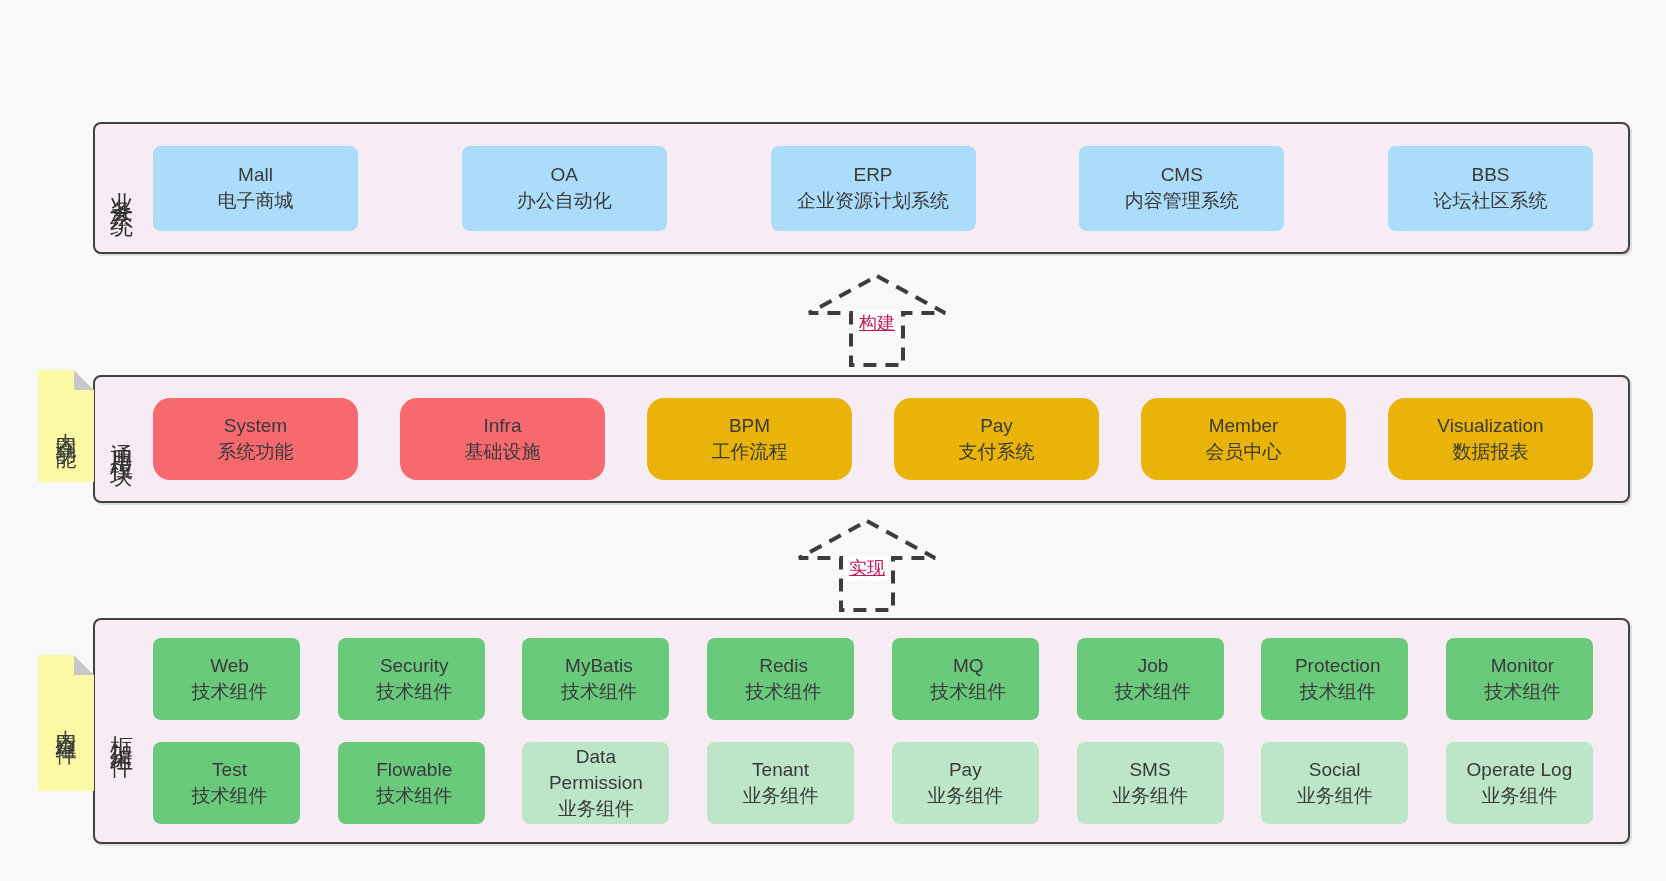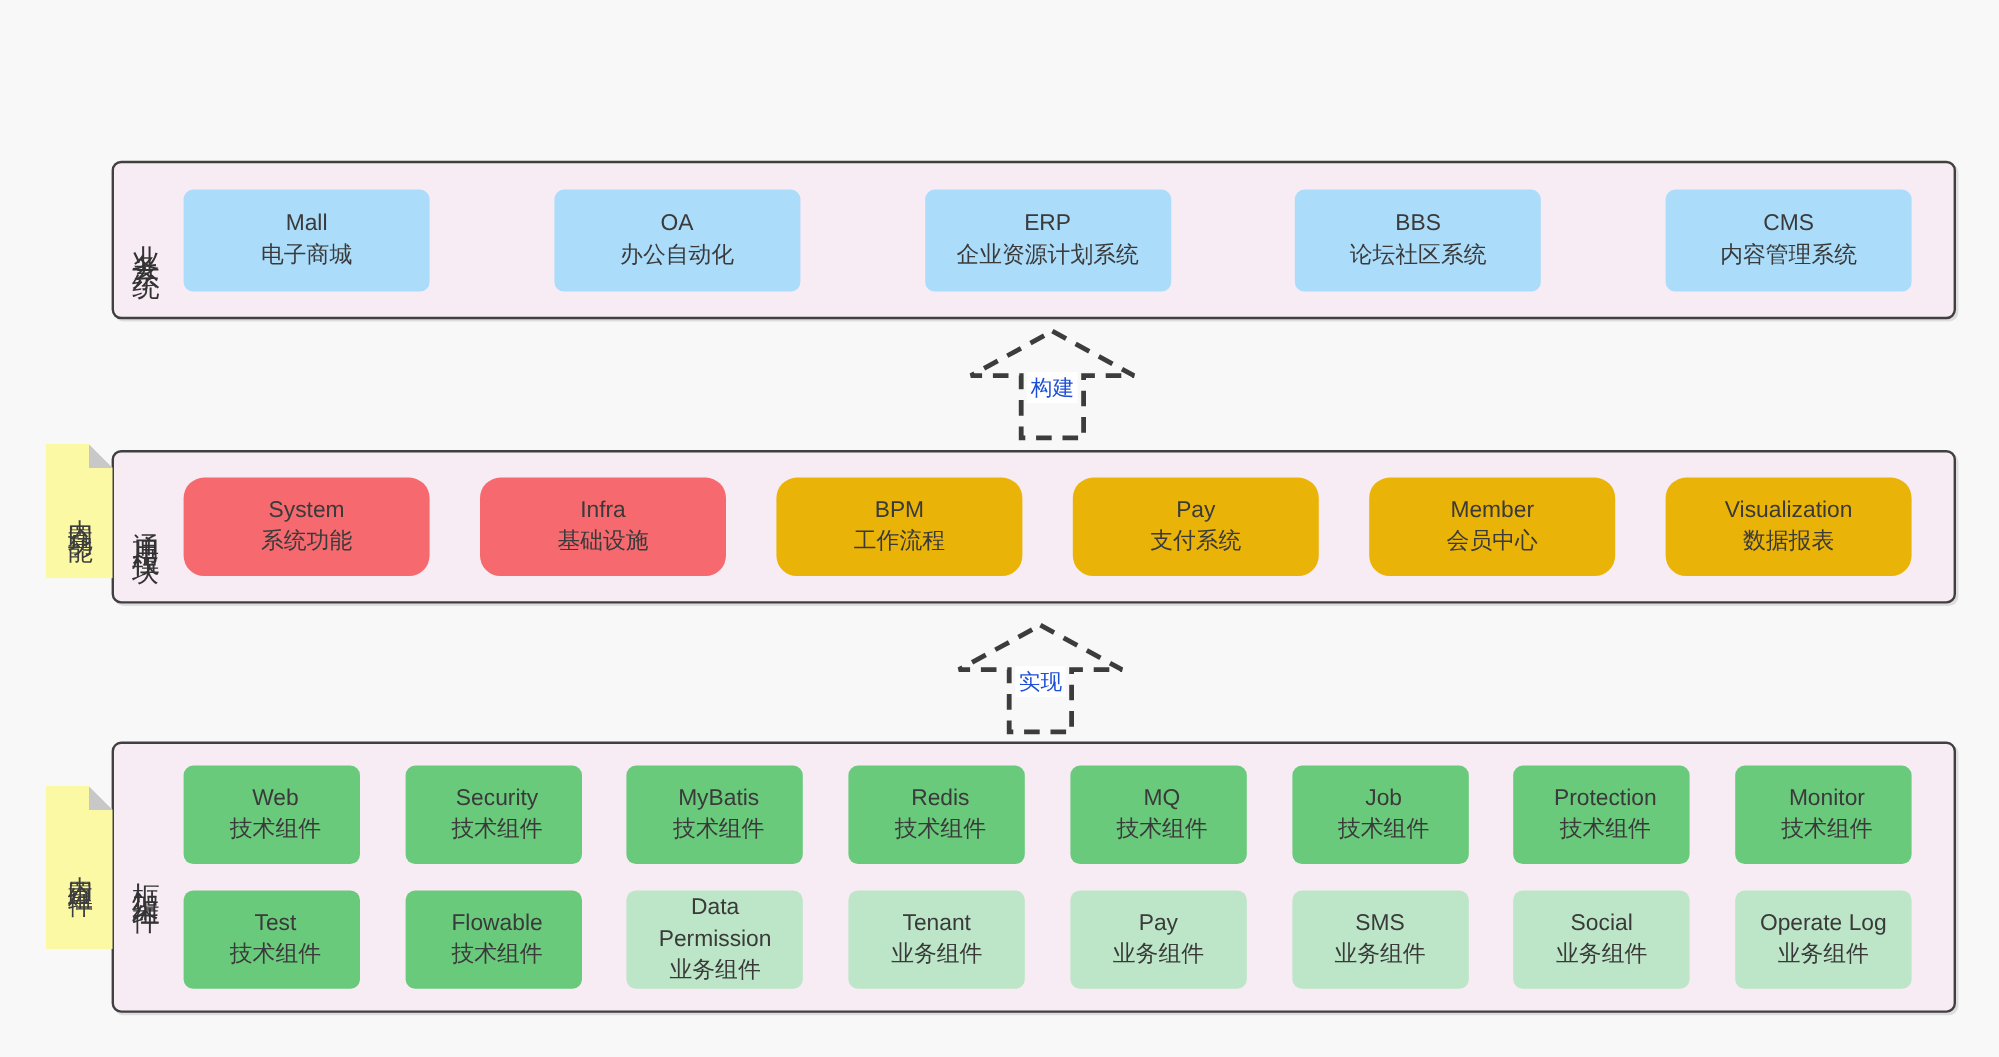--- a/index.html
+++ b/index.html
@@ -19,21 +19,21 @@
     left:93px;
     width:1537px;
     background:#f8ecf4;
     border:2px solid #404040;
     border-radius:8px;
     box-sizing:border-box;
     box-shadow:2px 2px 0 rgba(0,0,0,0.10);
     display:flex;
     align-items:center;
   }
-  .band-top{top:134px;height:132px;}
+  .band-top{top:122px;height:132px;}
   .band-middle{top:375px;height:128px;}
   .band-bottom{top:618px;height:226px;}
 
   .band-label{
     flex:none;
     width:38px;
     margin-left:8px;
     writing-mode:vertical-rl;
     text-orientation:upright;
     font-size:23px;
@@ -118,22 +118,23 @@
   .arrow-2{left:796px;top:519px;}
   .arrow svg{position:absolute;inset:0;}
   .arrow-label{
     position:absolute;
     top:36px;
     left:50%;
     transform:translateX(-50%);
     background:#ffffff;
     padding:1px 3px;
     font-size:18px;
-    color:#1d4ed8;
+    color:#be185d;
     white-space:nowrap;
+    text-decoration:underline;
   }
 </style>
 </head>
 <body>
 
 <div class="canvas">
 
   <section class="band band-top">
     <div class="band-label">业务系统</div>
     <div class="band-content">
@@ -144,26 +145,26 @@
           </div>
           <div class="box blue">
             <div class="box-title">OA</div>
             <div class="box-subtitle">办公自动化</div>
           </div>
           <div class="box blue">
             <div class="box-title">ERP</div>
             <div class="box-subtitle">企业资源计划系统</div>
           </div>
           <div class="box blue">
+            <div class="box-title">CMS</div>
+            <div class="box-subtitle">内容管理系统</div>
+          </div>
+          <div class="box blue">
             <div class="box-title">BBS</div>
             <div class="box-subtitle">论坛社区系统</div>
-          </div>
-          <div class="box blue">
-            <div class="box-title">CMS</div>
-            <div class="box-subtitle">内容管理系统</div>
           </div>
         </div>
     </div>
   </section>
 
   <div class="arrow arrow-1">
     <svg viewBox="0 0 142 93" width="142" height="93">
       <polygon points="71,2 139,39 97,39 97,91 45,91 45,39 3,39" fill="none" stroke="#3c3c3c" stroke-width="4" stroke-dasharray="13 9"></polygon>
     </svg>
     <span class="arrow-label">构建</span>

